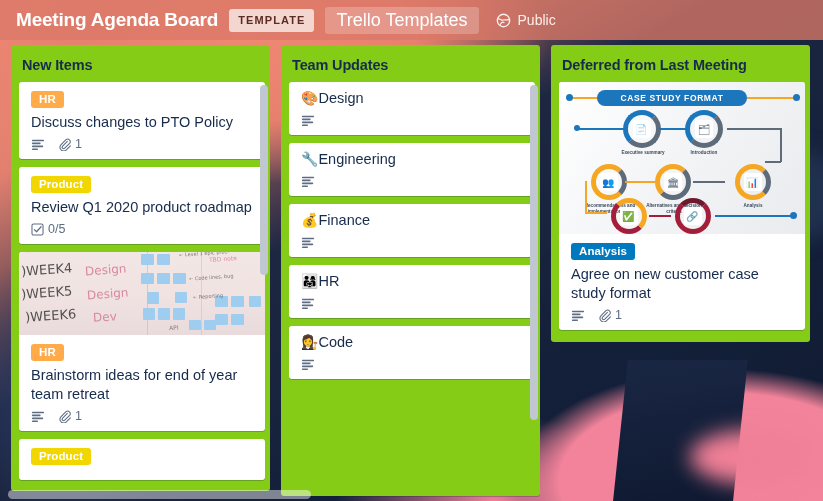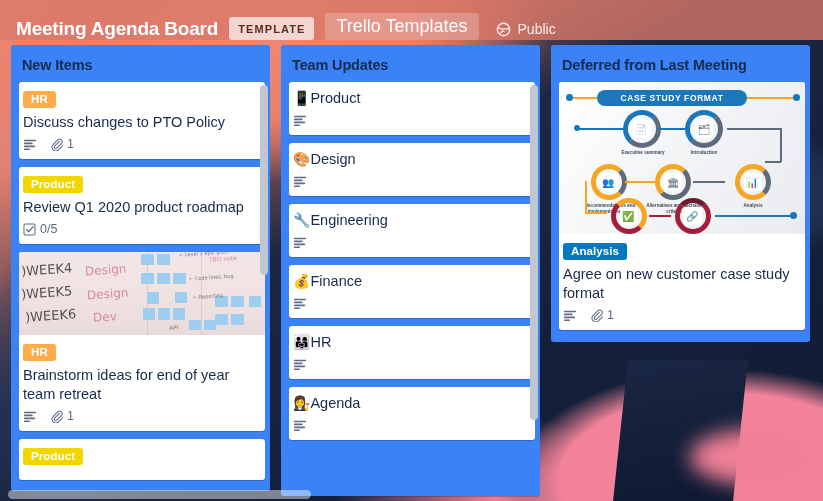--- a/index.html
+++ b/index.html
@@ -36,21 +36,21 @@
     position: absolute;
     left: 620px; top: 360px; width: 120px; height: 150px;
     background: linear-gradient(170deg, #1a2744 0%, #0e1830 100%);
     transform: skewX(-6deg);
   }
 
   
   #header {
     position: absolute; left: 0; top: 0; right: 0; height: 40px;
     background: rgba(218,120,104,0.78);
-    display: flex; align-items: flex-end;
+    display: flex; align-items: center;
     padding-left: 16px;
     gap: 11px;
     z-index: 5;
   }
   #board-title {
     color: #ffffff;
     font-size: 19px;
     font-weight: bold;
     letter-spacing: -0.2px;
     white-space: nowrap;
@@ -93,21 +93,21 @@
     display: flex;
     align-items: flex-start;
     gap: 11px;
     padding: 5px 0 0 11px;
     z-index: 4;
   }
 
   .list {
     width: 259px;
     flex: 0 0 259px;
-    background: #3b82f6;
+    background: #84cc16;
     border-radius: 3px;
     max-height: 451px;
     display: flex;
     flex-direction: column;
     box-shadow: 0 1px 0 rgba(9,30,66,.25);
   }
   .list-header {
     padding: 12px 10px 9px 11px;
     font-size: 14.5px;
     font-weight: bold;
@@ -120,21 +120,21 @@
     position: relative;
     flex: 1 1 auto;
   }
   .card {
     background: #ffffff;
     border-radius: 3px;
     box-shadow: 0 1px 0 rgba(9,30,66,.25);
     margin-bottom: 8px;
     overflow: hidden;
   }
-  .card-body { padding: 7px 8px 5px 4px; }
+  .card-body { padding: 7px 8px 5px 12px; }
   .label {
     display: inline-block;
     border-radius: 3px;
     color: #ffffff;
     font-size: 11.5px;
     font-weight: bold;
     line-height: 17px;
     padding: 0 8px;
     margin-bottom: 5px;
     letter-spacing: .1px;
@@ -366,37 +366,20 @@
       </div>
 
       <div class="vscroll" style="height:190px"></div>
     </div>
   </div>
 
   <div class="list" style="height:492px">
     <div class="list-header">Team Updates</div>
     <div class="list-cards">
 
-      <div class="card">
-        <div class="card-body">
-          <div class="card-title">
-            <span class="emoji">📱</span><span>Product</span>
-          </div>
-          <div class="badges">
-            <span class="badge">
-              <svg width="14" height="14" viewBox="0 0 16 16">
-                <rect x="1" y="3" width="14" height="1.8" rx=".9" fill="#5e6c84"></rect>
-                <rect x="1" y="6.4" width="10" height="1.8" rx=".9" fill="#5e6c84"></rect>
-                <rect x="1" y="9.8" width="13" height="1.8" rx=".9" fill="#5e6c84"></rect>
-                <rect x="1" y="13.2" width="7" height="1.6" rx=".8" fill="#5e6c84"></rect>
-              </svg>
-            </span>
-          </div>
-        </div>
-      </div>
 
       <div class="card">
         <div class="card-body">
           <div class="card-title">
             <span class="emoji">🎨</span><span>Design</span>
           </div>
           <div class="badges">
             <span class="badge">
               <svg width="14" height="14" viewBox="0 0 16 16">
                 <rect x="1" y="3" width="14" height="1.8" rx=".9" fill="#5e6c84"></rect>
@@ -459,21 +442,21 @@
                 <rect x="1" y="13.2" width="7" height="1.6" rx=".8" fill="#5e6c84"></rect>
               </svg>
             </span>
           </div>
         </div>
       </div>
 
       <div class="card">
         <div class="card-body">
           <div class="card-title">
-            <span class="emoji">👩‍⚖️</span><span>Agenda</span>
+            <span class="emoji">👩‍⚖️</span><span>Code</span>
           </div>
           <div class="badges">
             <span class="badge">
               <svg width="14" height="14" viewBox="0 0 16 16">
                 <rect x="1" y="3" width="14" height="1.8" rx=".9" fill="#5e6c84"></rect>
                 <rect x="1" y="6.4" width="10" height="1.8" rx=".9" fill="#5e6c84"></rect>
                 <rect x="1" y="9.8" width="13" height="1.8" rx=".9" fill="#5e6c84"></rect>
                 <rect x="1" y="13.2" width="7" height="1.6" rx=".8" fill="#5e6c84"></rect>
               </svg>
             </span>

